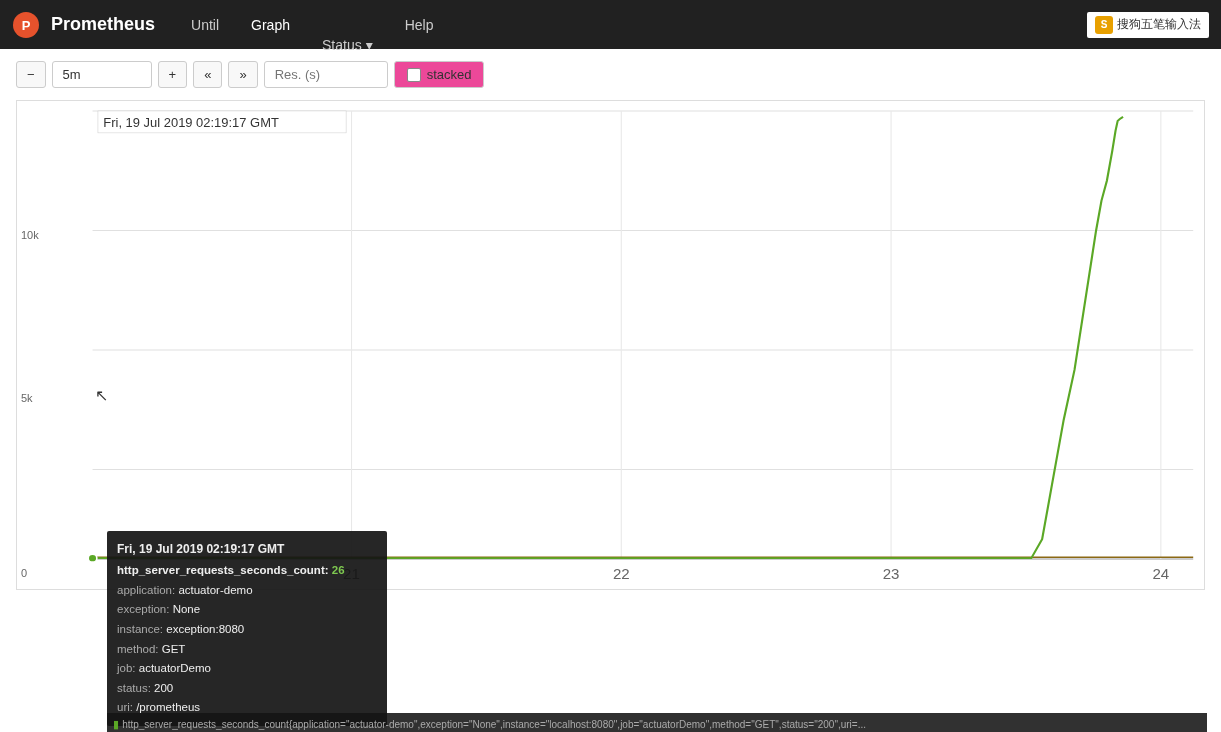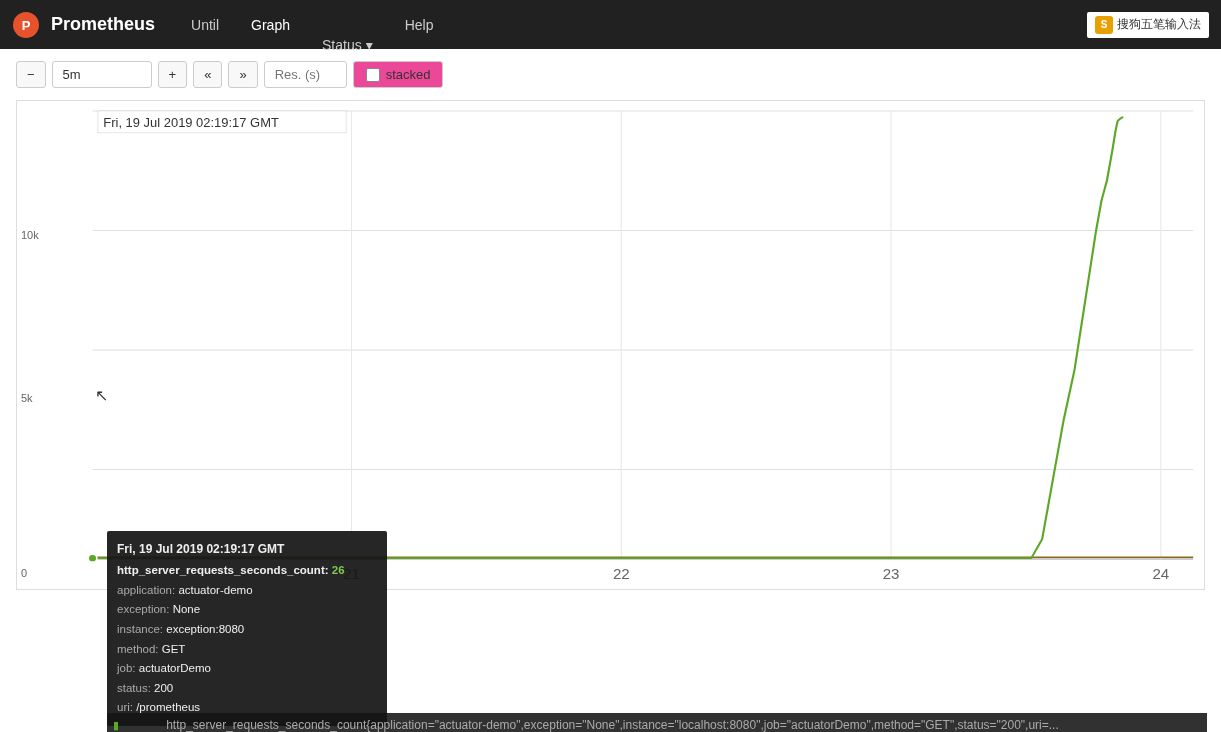--- a/index.html
+++ b/index.html
@@ -106,21 +106,21 @@
       font-size: 13px;
       color: #333;
       background: #fff;
     }
 
     
     .input-until {
       width: 200px;
     }
     .input-res {
-      width: 83px;
+      width: 124px;
     }
 
     
     .stacked-label {
       display: flex;
       align-items: center;
       gap: 6px;
       border: 1px solid #ccc;
       border-radius: 3px;
       padding: 5px 12px;
@@ -183,22 +183,21 @@
       line-height: 1.8;
       padding: 2px 6px;
     }
     .legend-row {
       white-space: nowrap;
       overflow: hidden;
       text-overflow: ellipsis;
     }
     .legend-row-label {
       color: #aaa;
-      font-size: 12px;
-      margin-left: 44px;
+      font-size: 10px;
     }
 
     
     .chart-svg {
       width: 100%;
       height: 100%;
     }
 
     
     .y-label {

